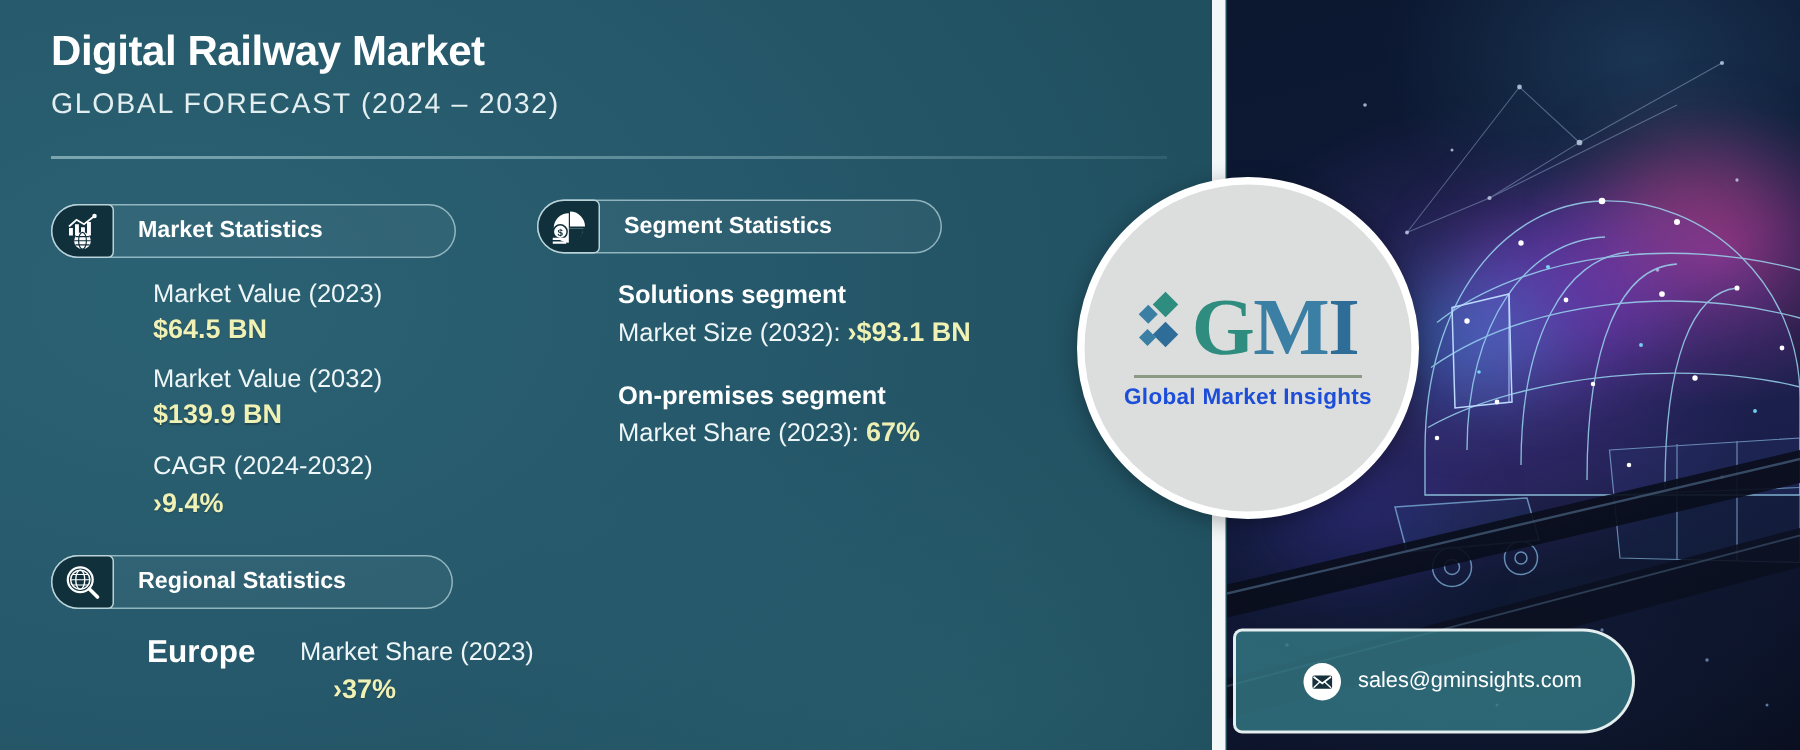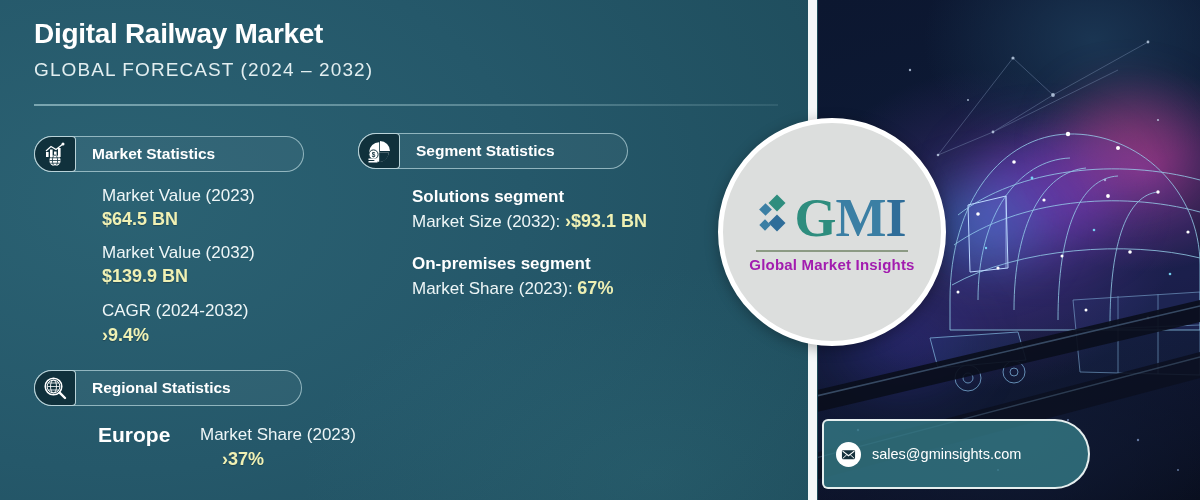--- a/index.html
+++ b/index.html
@@ -150,32 +150,32 @@
     font-size:54px; font-weight:bold; letter-spacing:-1px;
     line-height:1;
   }
   .lg-g { color:#2e8d7e; }
   .lg-m { color:#3b7fa4; }
   .lg-i { color:#2f6d99; }
   .logo-rule {
     width:152px; height:1.5px; background:#8c9a84; margin:5px 0 4px;
   }
   .logo-tag {
-    font-size:15px; font-weight:bold; color:#a21caf;
+    font-size:15px; font-weight:bold; color:#1d4ed8;
     letter-spacing:.2px;
   }
 
   
   .contact-panel {
     position:absolute; left:822px; top:419px;
     width:268px; height:70px;
     background:rgba(52,122,134,.80);
     border:2px solid rgba(245,250,250,.92);
     border-radius:6px 35px 35px 6px;
-    display:flex; flex-direction:column; justify-content:center;
+    display:flex; flex-direction:row; justify-content:center;
     gap:7px; padding-left:12px;
   }
   .contact-row { display:flex; align-items:center; gap:11px; }
   .contact-icon {
     width:25px; height:25px; border-radius:50%;
     background:#ffffff;
     display:flex; align-items:center; justify-content:center;
     flex:none;
   }
   .contact-text { color:#ffffff; font-size:14.5px; }

